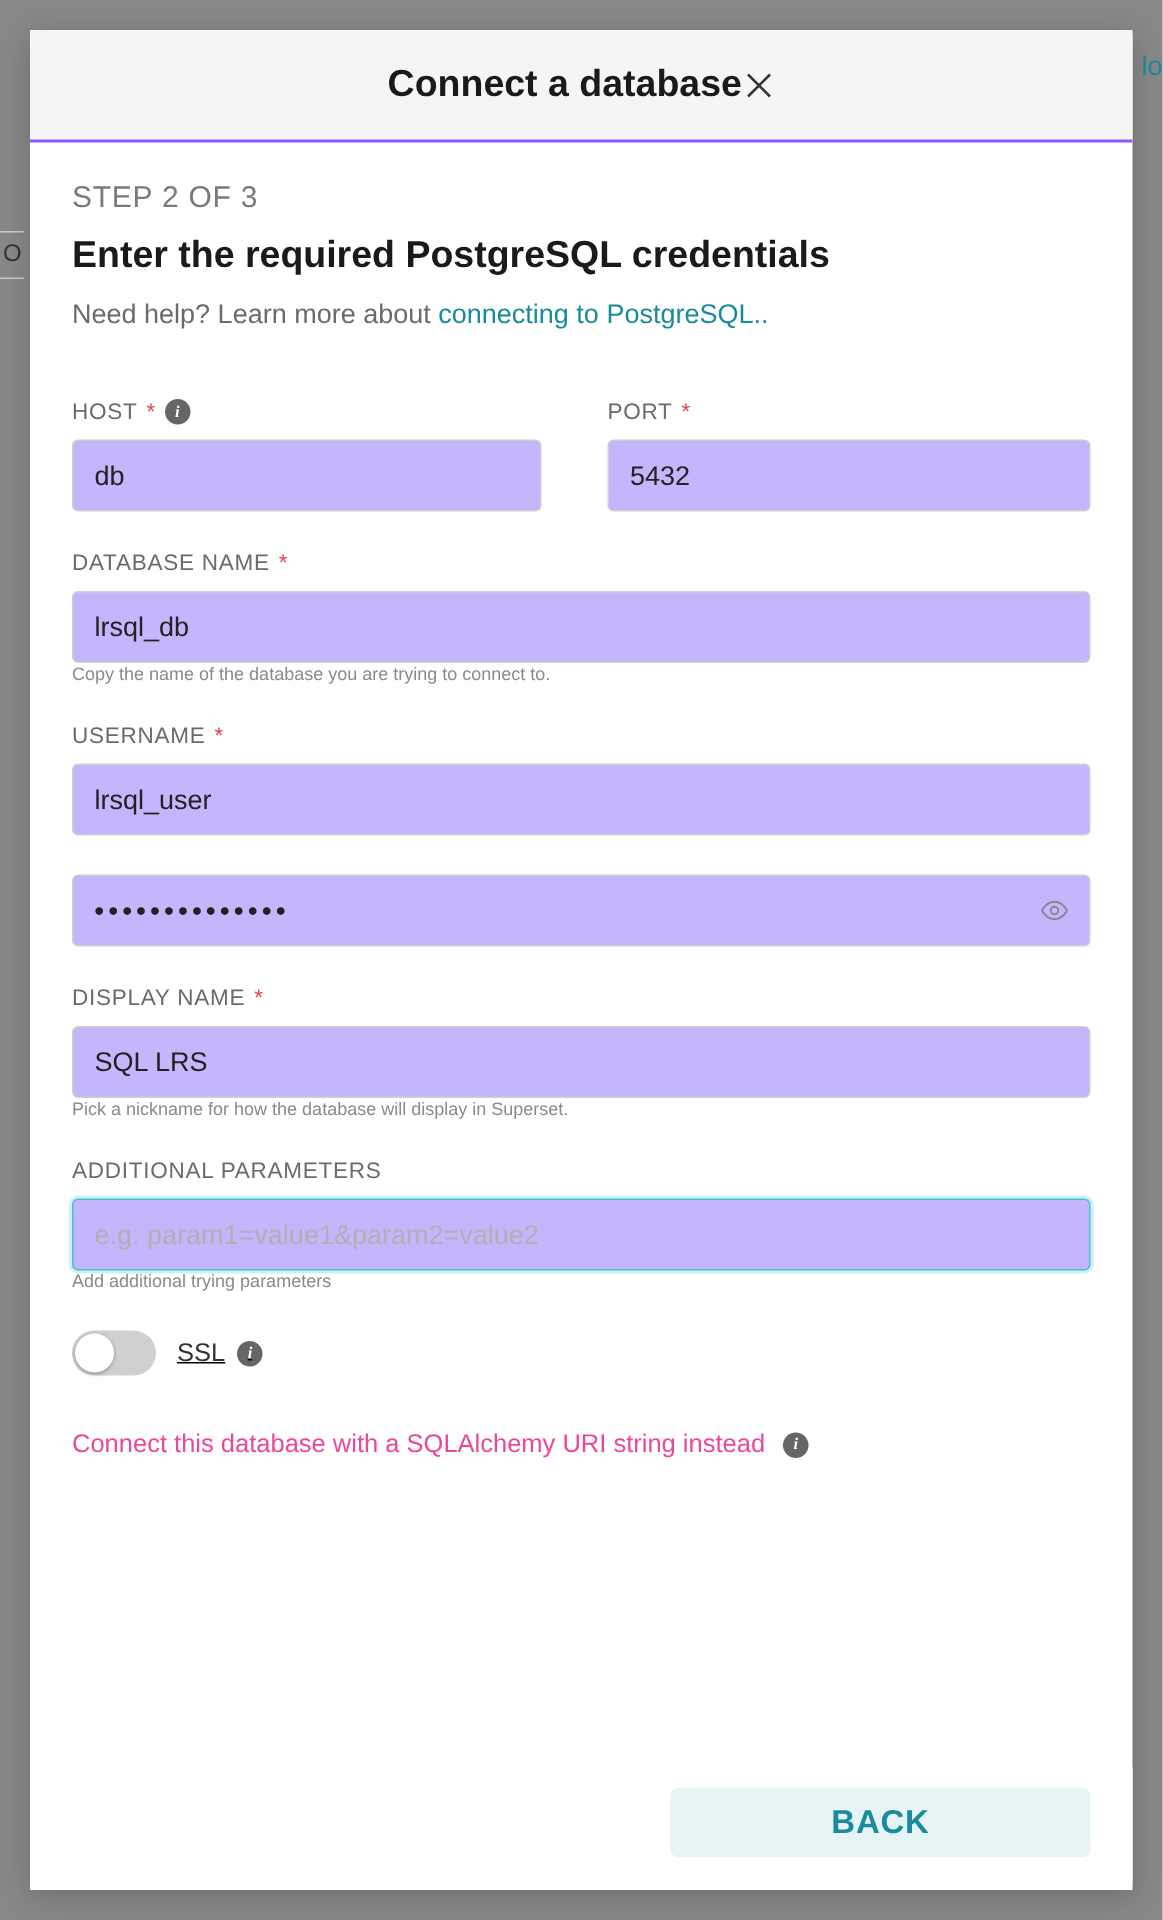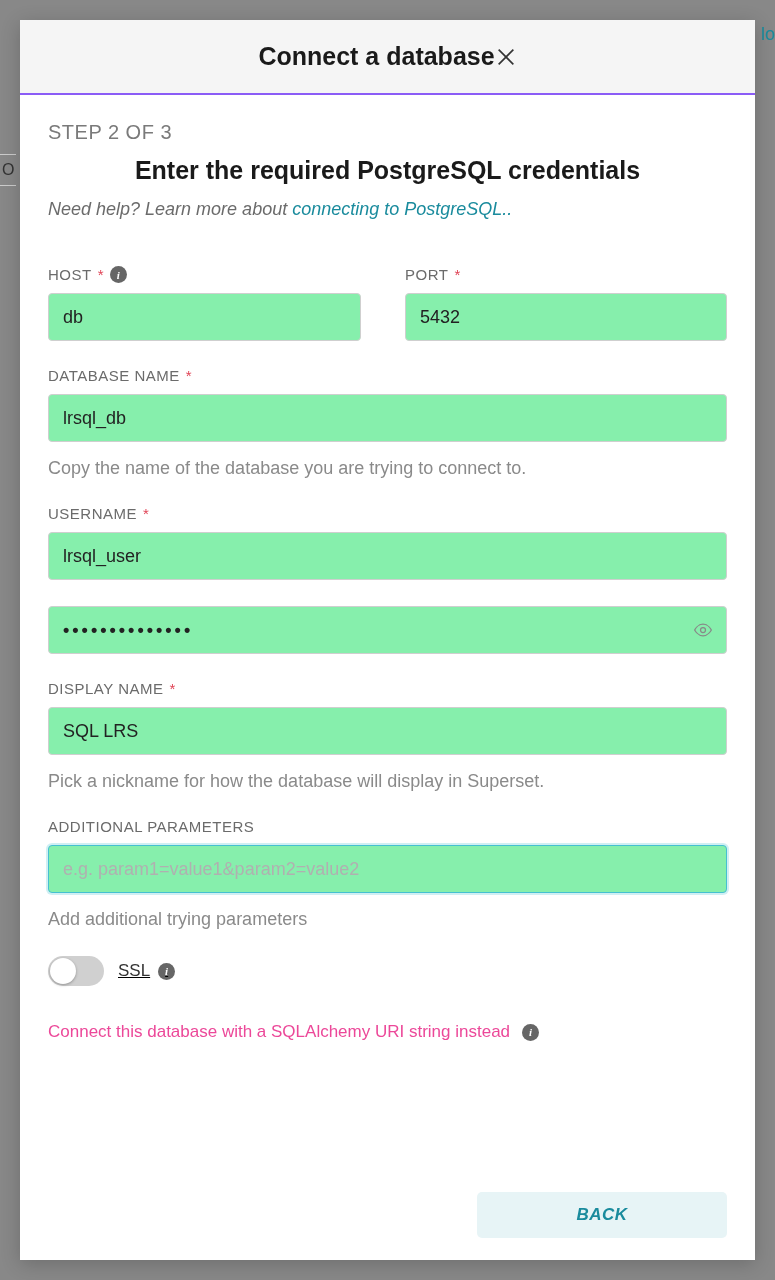--- a/index.html
+++ b/index.html
@@ -55,27 +55,25 @@
   font-size: 20px;
   letter-spacing: 0.5px;
   color: #7a7a7a;
   margin-bottom: 12px;
 }
 .heading {
   font-size: 25px;
   font-weight: 700;
   color: #1a1a1a;
   margin-bottom: 14px;
-  text-align: center;
 }
 .help-text {
   font-size: 18px;
   color: #6b6b6b;
   margin-bottom: 46px;
-  font-style: italic;
 }
 .help-link { color: #1a8b9d; text-decoration: none; }
 .row { display: flex; gap: 44px; }
 .field { margin-bottom: 26px; }
 .field.half { flex: 1; }
 .field.half:first-child { flex: 0 0 313px; }
 .label {
   font-size: 15px;
   letter-spacing: 0.5px;
   color: #6b6b6b;
@@ -99,31 +97,31 @@
   font-family: Georgia, serif;
 }
 .input {
   width: 100%;
   height: 48px;
   border: 1px solid #cfcfcf;
   border-radius: 4px;
   padding: 0 14px;
   font-size: 18px;
   color: #222;
-  background: #86efac;
+  background: #c4b5fd;
 }
 .input.focused {
   border: 1px solid #45c0d1;
   box-shadow: 0 0 0 2px rgba(69,192,209,0.25);
 }
 .input::placeholder { color: #b0b0b0; }
 .helper {
-  font-size: 18px;
+  font-size: 12px;
   color: #8a8a8a;
-  margin-top: 16px;
+  margin-top: 0;
 }
 .pw-wrap { position: relative; }
 .eye-icon {
   position: absolute;
   right: 14px;
   top: 50%;
   transform: translateY(-50%);
   width: 20px;
   height: 20px;
   stroke: #888;
@@ -171,35 +169,34 @@
 }
 .alt-link { color: #ec4899; text-decoration: none; }
 .modal-footer {
   padding: 14px 28px 22px 28px;
   display: flex;
   justify-content: flex-end;
   gap: 20px;
   background: #fff;
 }
 .btn {
-  width: 250px;
+  width: 280px;
   height: 46px;
   border: none;
   border-radius: 5px;
-  font-size: 17px;
+  font-size: 22px;
   font-weight: 700;
   letter-spacing: 0.5px;
   cursor: pointer;
-  font-style: italic;
 }
 .btn-back { background: #e7f4f6; color: #1a8b9d; }
 .btn-connect { background: #1aa4bd; color: #fff; }
 .bg-text {
   position: absolute;
-  top: 24px;
+  top: 34px;
   right: 0;
   color: #1a8b9d;
   font-size: 18px;
 }
 .bg-text2 {
   position: absolute;
   top: 154px;
   left: 0;
   color: #333;
   font-size: 16px;

